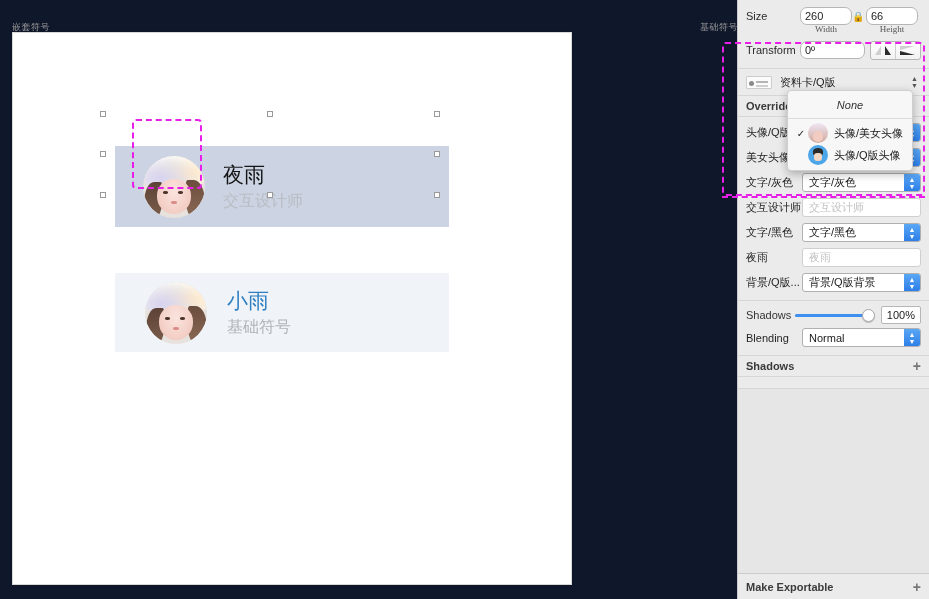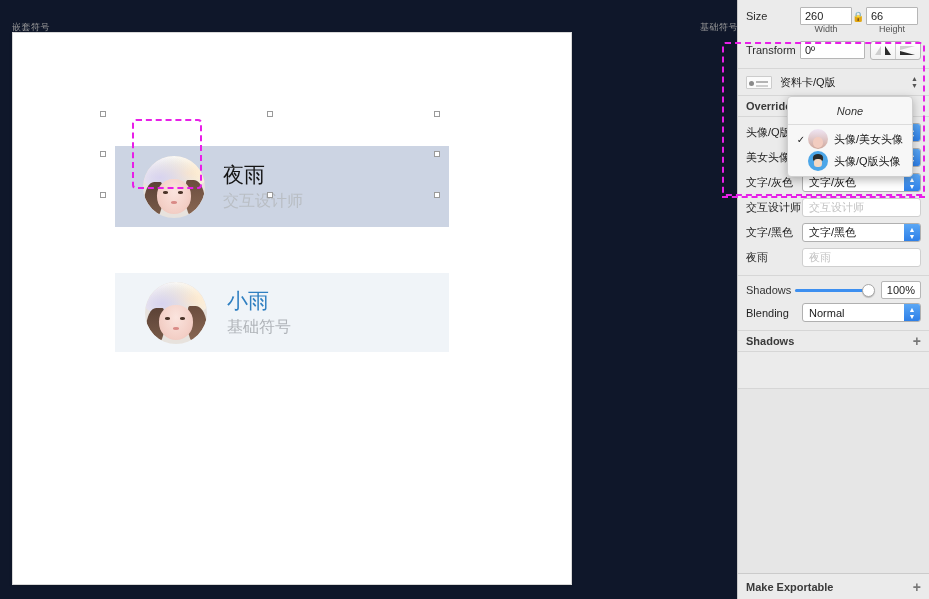--- a/index.html
+++ b/index.html
@@ -110,25 +110,25 @@
   }
 
   
   .inspector {
     position: absolute; right: 0; top: 0; width: 192px; height: 599px;
     background: #ebebeb; border-left: 1px solid #c9c9c9;
     font-size: 11px; color: #333;
   }
   .row { position: relative; display: flex; align-items: center; height: 22px; padding: 0 8px; }
   .row .lbl { width: 54px; flex: 0 0 54px; font-size: 11px; color: #2b2b2b; }
-  .sub { display: flex; padding: 0 8px; height: 14px; }
+  .sub { display: flex; padding: 0 8px; height: 14px; font-family: Liberation Serif, serif; }
   .sub span { font-size: 9px; color: #555; text-align: center; }
 
   .num-field {
-    height: 18px; border: 1px solid #b6b6b6; background: #fff; border-radius: 1px;
+    height: 18px; border: 1px solid #b6b6b6; background: #fff; border-radius: 7px;
     font-size: 11px; color: #222; display: flex; align-items: center; padding-left: 4px;
   }
   .lock-ico { width: 14px; text-align: center; font-size: 10px; color: #444; }
 
   .seg {
     display: flex; height: 19px; border: 1px solid #b6b6b6; border-radius: 3px;
     background: linear-gradient(#ffffff,#f2f2f2); overflow: hidden; width: 60px;
   }
   .seg .btn { flex: 1; display: flex; align-items: center; justify-content: center; }
   .seg .btn + .btn { border-left: 1px solid #cfcfcf; }
@@ -216,21 +216,21 @@
     position: absolute; left: 722px; top: 42px; width: 203px; height: 154px;
     border: 2px dashed #e81fe8; border-radius: 3px; pointer-events: none; z-index: 40;
   }
   .insp-dash2 {
     position: absolute; left: 722px; top: 196px; width: 203px; height: 14px;
     border-top: 2px dashed #e81fe8; pointer-events: none; z-index: 40;
   }
 
   
   .menu {
-    position: absolute; left: 787px; top: 96px; width: 126px;
+    position: absolute; left: 787px; top: 90px; width: 126px;
     background: #f7f7f7; border: 1px solid #cfcfcf; border-radius: 4px;
     box-shadow: 0 3px 10px rgba(0,0,0,.28);
     padding: 4px 0; z-index: 60;
   }
   .menu-item { display: flex; align-items: center; height: 22px; padding: 0 6px; font-size: 11px; color: #1a1a1a; }
   .menu-item.none { justify-content: center; font-style: italic; color: #333; height: 20px; }
   .menu-item .tick { width: 14px; flex: 0 0 14px; font-size: 10px; color: #222; text-align: center; }
   .menu-item .mi-thumb { width: 20px; height: 20px; border-radius: 50%; flex: 0 0 auto; overflow: hidden; position: relative; margin-right: 6px; }
   .mi-thumb.girl { background: linear-gradient(#efe6f4,#cfa79a); }
   .mi-thumb.girl::after { content:""; position:absolute; left:24%; top:42%; width:52%; height:52%; border-radius:50%; background:#f2ccc0; }
@@ -407,20 +407,30 @@
               <span>▼</span>
             </span>
         </div>
       </div>
 
       <div class="ovr-row">
         <div class="ovr-lbl">夜雨</div>
         <div class="text-ctl">夜雨</div>
       </div>
 
+      <div class="ovr-row">
+        <div class="ovr-lbl">背景/Q版...</div>
+        <div class="select-ctl">
+          <span>背景/Q版背景</span>
+          <span class="arrows">
+              <span>▲</span>
+              <span>▼</span>
+            </span>
+        </div>
+      </div>
     </div>
 
     <div class="sep" style="margin-top:5px;"></div>
 
     <div class="opacity-row" style="padding-top:4px;">
       <div class="lbl">Shadows</div>
       <div class="slider">
         <div class="track"></div>
           <div class="fill"></div>
         <div class="knob"></div>

